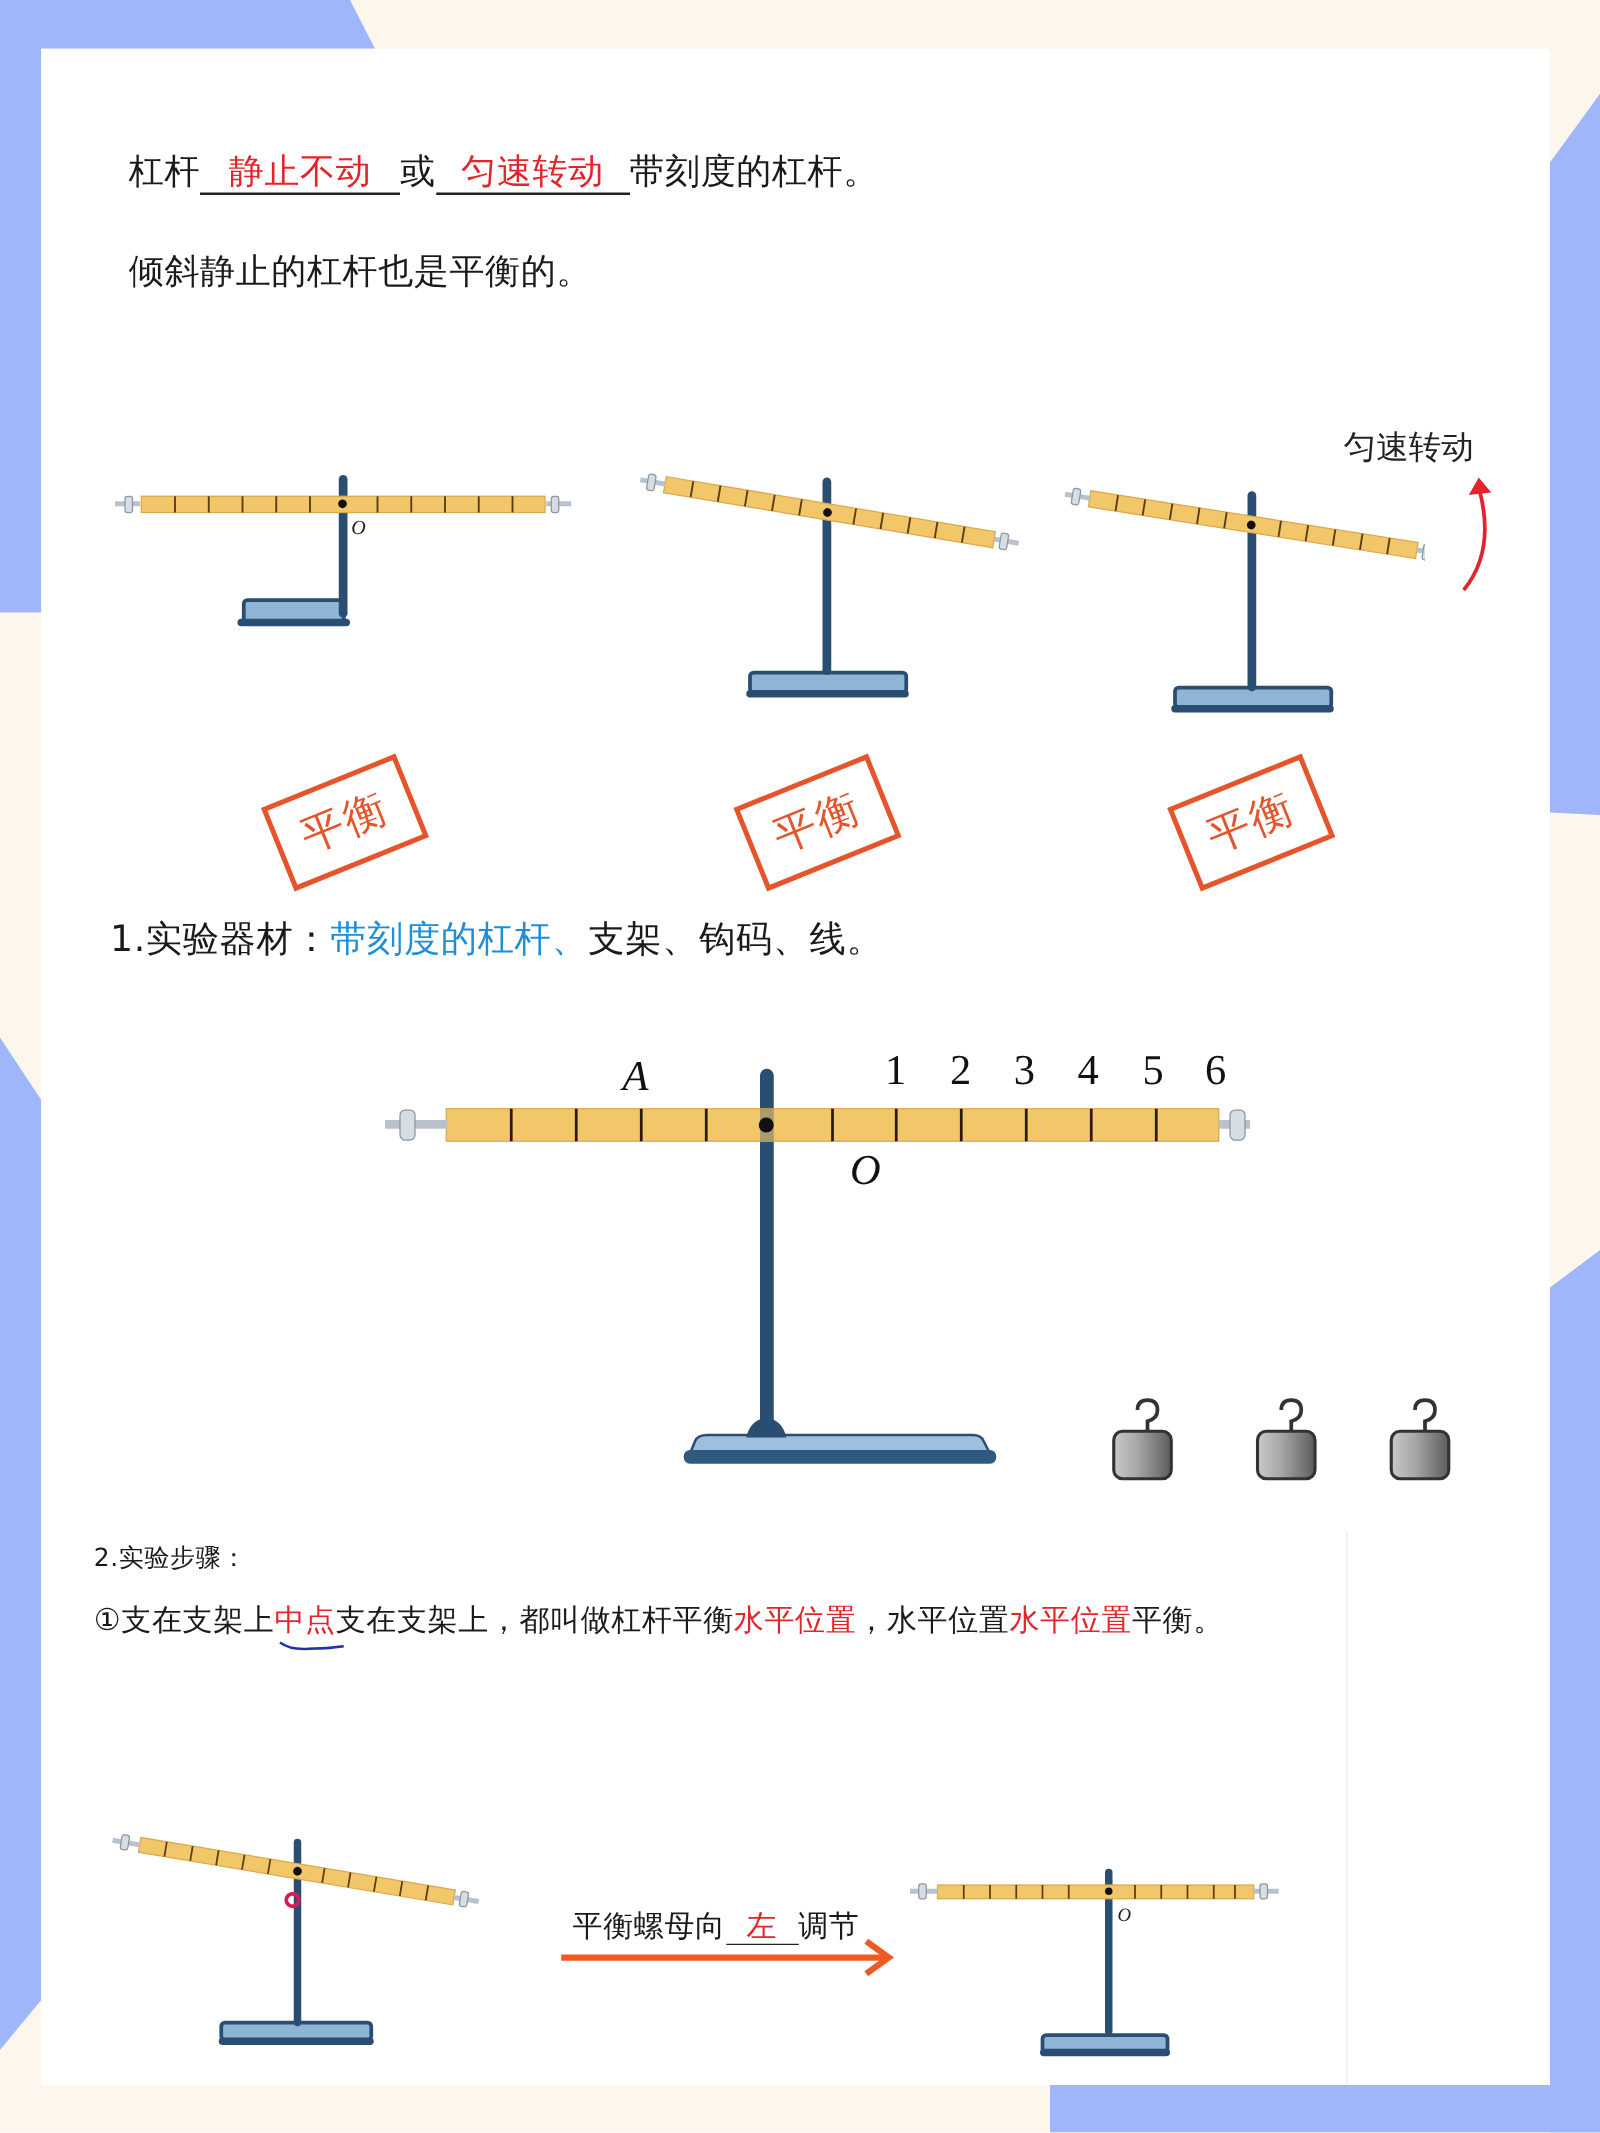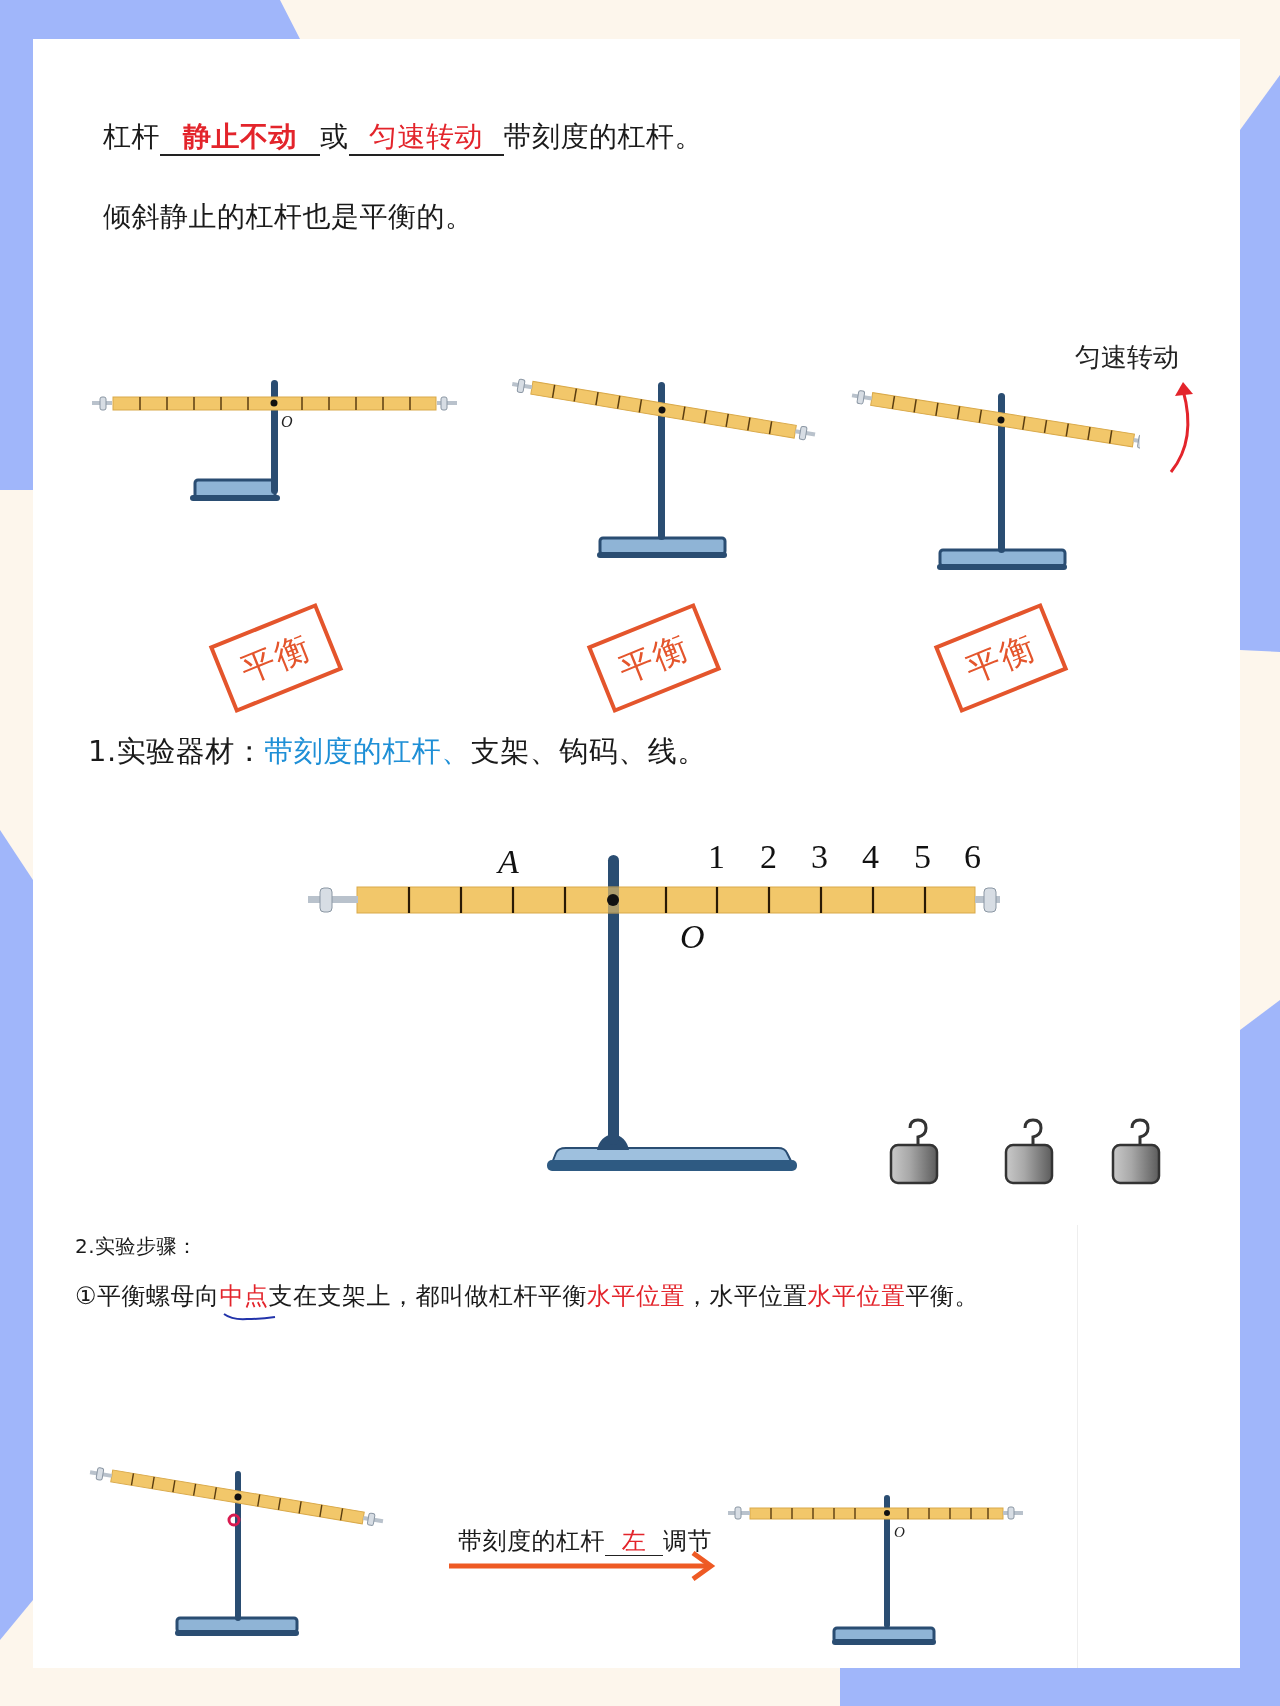--- a/index.html
+++ b/index.html
@@ -34,21 +34,21 @@
   <polygon points="0,0 280,0 300,39 33,39 33,490 0,490" fill="#a0b6fa"></polygon>
   <polygon points="0,830 33,880 33,1600 0,1640" fill="#a0b6fa"></polygon>
   <polygon points="1240,130 1280,75 1280,1706 1240,1706 1240,1668 1240,600" fill="#a0b6fa"></polygon>
   <polygon points="1240,650 1280,652 1280,1000 1240,1030" fill="#fdf6ec"></polygon>
   <polygon points="840,1668 1280,1668 1280,1706 840,1706" fill="#a0b6fa"></polygon>
 </svg>
 
 <div class="page"></div>
 
 <div class="abs txt" style="left:103px;top:118px;">
-  <span>杠杆</span><span class="blank" style="width:160px;font-weight:bold;"><span class="red">静止不动</span></span><span>或</span><span class="blank" style="width:155px;"><span class="red">匀速转动</span></span><span>带刻度的杠杆。</span>
+  <span>杠杆</span><span class="blank" style="width:160px;"><span class="red">静止不动</span></span><span>或</span><span class="blank" style="width:155px;"><span class="red">匀速转动</span></span><span>带刻度的杠杆。</span>
 </div>
 <div class="abs txt" style="left:103px;top:198px;">倾斜静止的杠杆也是平衡的。</div>
 
 <svg class="abs" width="400" height="200" style="left:80px;top:360px;">
   <rect x="115" y="120" width="80" height="18" rx="3" fill="#8fb4d6" stroke="#2a4d72" stroke-width="3"></rect>
   <rect x="110" y="135" width="90" height="6" rx="3" fill="#2a4d72"></rect>
   <rect x="191" y="20" width="7" height="114" rx="3.5" fill="#2a4d72"></rect>
   <g>
     <line x1="10" y1="10" x2="340" y2="10" stroke="#aab" stroke-width="0"></line>
     <rect x="33" y="37" width="323" height="13" fill="#f2c76a" stroke="#d9a94a"></rect>
@@ -192,21 +192,21 @@
     <rect x="11" y="30" width="46" height="38" rx="7" fill="url(#wg)" stroke="#333" stroke-width="2.5"></rect>
   </g>
   <g transform="translate(222,0)">
     <path d="M38,30 L38,22 Q46,20 46,13 Q46,5 38,5 Q30,5 30,13" fill="none" stroke="#333" stroke-width="3"></path>
     <rect x="11" y="30" width="46" height="38" rx="7" fill="url(#wg)" stroke="#333" stroke-width="2.5"></rect>
   </g>
 </svg>
 
 <div class="abs txt" style="left:75px;top:1233px;font-size:20px;">2.实验步骤：</div>
 <div class="abs txt" style="left:75px;top:1280px;font-size:24px;">
-  <span>①</span><span>平衡螺母向</span><span class="red">中点</span><span>支在支架上，都叫做杠杆平衡</span><span class="red">水平位置</span><span>，水平位置</span><span class="red">水平位置</span><span>平衡。</span>
+  <span>①</span><span>支在支架上</span><span class="red">中点</span><span>支在支架上，都叫做杠杆平衡</span><span class="red">水平位置</span><span>，水平位置</span><span class="red">水平位置</span><span>平衡。</span>
 </div>
 <svg class="abs" width="60" height="12" style="left:222px;top:1311px;">
   <path d="M2,3 Q10,9 25,8 Q40,8 53,6" fill="none" stroke="#2233aa" stroke-width="2"></path>
 </svg>
 <div class="abs" style="left:1077px;top:1225px;width:1px;height:443px;background:#eee;"></div>
 
 <svg class="abs" width="320" height="220" style="left:80px;top:1440px;">
   <rect x="97" y="178" width="120" height="14" rx="3" fill="#8fb4d6" stroke="#2a4d72" stroke-width="3"></rect>
   <rect x="95" y="190" width="124" height="6" rx="3" fill="#2a4d72"></rect>
   <rect x="155" y="31" width="6" height="150" rx="3" fill="#2a4d72"></rect>
@@ -227,21 +227,21 @@
     <rect x="8" y="55" width="22" height="4" fill="#b9c2cc"></rect>
     <rect x="15" y="51" width="6" height="12" rx="2" fill="#d7dde4" stroke="#8a96a3"></rect>
     <rect x="285" y="55" width="20" height="4" fill="#b9c2cc"></rect>
     <rect x="290" y="51" width="6" height="12" rx="2" fill="#d7dde4" stroke="#8a96a3"></rect>
     <circle cx="158" cy="57" r="3.5" fill="#111"></circle>
   </g>
   <circle cx="154" cy="80" r="5" fill="none" stroke="#d81b50" stroke-width="3"></circle>
 </svg>
 
 <div class="abs txt" style="left:458px;top:1525px;font-size:24px;">
-  <span>带刻度的杠杆</span><span class="blank" style="width:58px;line-height:28px;border-bottom-width:1.5px;"><span class="red">左</span></span><span>调节</span>
+  <span>平衡螺母向</span><span class="blank" style="width:58px;line-height:28px;border-bottom-width:1.5px;"><span class="red">左</span></span><span>调节</span>
 </div>
 <svg class="abs" width="270" height="34" style="left:447px;top:1550px;">
   <line x1="2" y1="16" x2="262" y2="16" stroke="#ee5a24" stroke-width="5"></line>
   <polyline points="246,3 264,16 246,29" fill="none" stroke="#ee5a24" stroke-width="5"></polyline>
 </svg>
 
 <svg class="abs" width="340" height="170" style="left:720px;top:1490px;">
   <rect x="114" y="138" width="100" height="14" rx="3" fill="#8fb4d6" stroke="#2a4d72" stroke-width="3"></rect>
   <rect x="112" y="149" width="104" height="6" rx="3" fill="#2a4d72"></rect>
   <rect x="164" y="5" width="6" height="133" rx="3" fill="#2a4d72"></rect>

